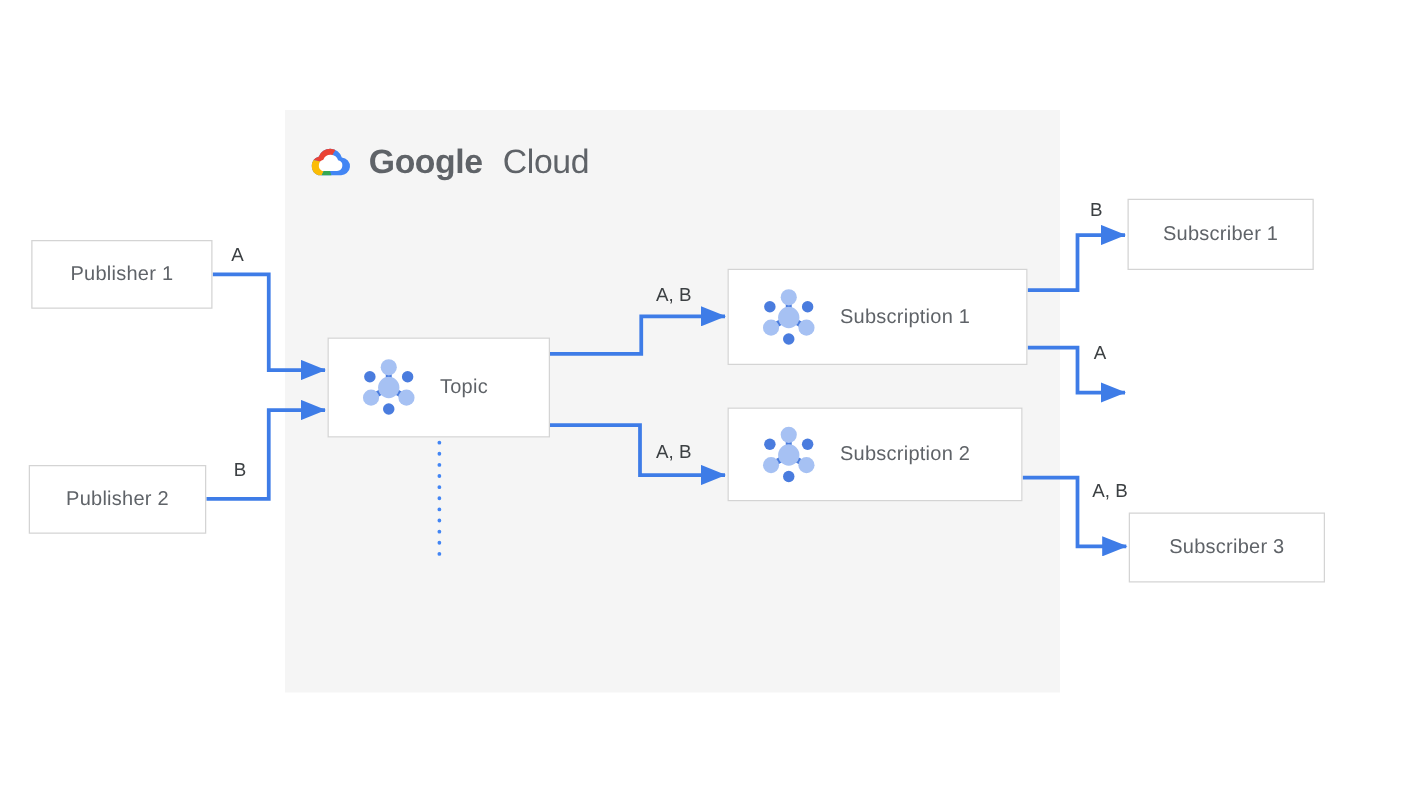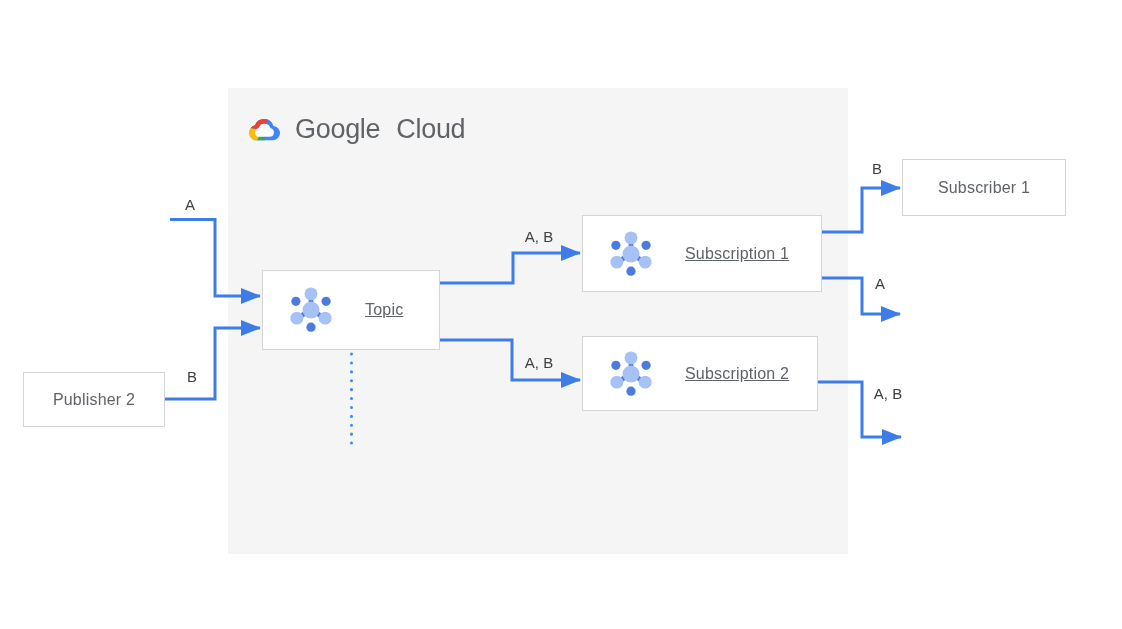--- a/index.html
+++ b/index.html
@@ -14,30 +14,30 @@
   .edges-layer { position:absolute; left:0; top:0; pointer-events:none; }
 
   .node {
     position:absolute; background:#ffffff; border:1px solid #d4d4d4;
     box-sizing:border-box; display:flex; align-items:center;
     color:#5f6368; font-size:16px; letter-spacing:.2px;
   }
   .node.centered { justify-content:center; }
   .node .pubsub-icon { flex:0 0 auto; }
   .node .node-label { white-space:nowrap; }
-  .icon-node { gap:29px;text-decoration:underline; }
+  .icon-node { gap:16px; }
 
   .edge-label {
     position:absolute; transform:translate(-50%,-50%);
     font-size:15px; color:#3c4043; white-space:nowrap;
   }
 
   .logo { position:absolute; left:244px; top:114px; display:flex; align-items:center; }
   .logo-text { margin-left:13px; font-size:27px; letter-spacing:-0.3px; color:#5f6368; white-space:nowrap; }
-  .logo-google { font-weight:400; }
+  .logo-google { font-weight:700; }
   .logo-cloud  { font-weight:400; margin-left:16px; }
 </style>
 </head>
 <body>
 
 <div class="canvas">
 
   <svg width="0" height="0" style="position:absolute" aria-hidden="true">
     <defs>
       <symbol id="pubsub" viewBox="0 0 48 48">
@@ -88,47 +88,53 @@
       <path d="M165,399 H215 V328 H260" marker-end="url(#arrow)"></path>
       <path d="M440,283 H513 V253 H580" marker-end="url(#arrow)"></path>
       <path d="M440,340 H512 V380 H580" marker-end="url(#arrow)"></path>
       <path d="M822,232 H862 V188 H900" marker-end="url(#arrow)"></path>
       <path d="M822,278 H862 V314 H900" marker-end="url(#arrow)"></path>
       <path d="M818,382 H862 V437 H901" marker-end="url(#arrow)"></path>
     </g>
     <path d="M351.5,354 V449" fill="none" stroke="#4285f4" stroke-width="3" stroke-linecap="round" stroke-dasharray="0.1 8.8"></path>
   </svg>
 
+  <div class="node centered" style="left:25px; top:192px; width:145px; height:55px;">
+    <span class="node-label">Publisher 1</span>
+  </div>
 
   <div class="node centered" style="left:23px; top:372px; width:142px; height:55px;">
     <span class="node-label">Publisher 2</span>
   </div>
 
-  <div class="node centered" style="left:902px; top:159px; width:164px; height:57px;text-align:center;">
+  <div class="node centered" style="left:902px; top:159px; width:149px; height:57px;text-align:center;">
     <span class="node-label">Subscriber 1</span>
   </div>
 
 
+  <div class="node centered" style="left:903px; top:410px; width:157px; height:56px;">
+    <span class="node-label">Subscriber 3</span>
+  </div>
 
   <div class="node icon-node" style="left:262px; top:270px; width:178px; height:80px; padding-left:23px;text-align:right;">
     <svg class="pubsub-icon" width="50" height="50">
         <use href="#pubsub"></use>
       </svg>
     <span class="node-label">Topic</span>
   </div>
 
 
   <div class="node icon-node" style="left:582px; top:215px; width:240px; height:77px; padding-left:23px;">
     <svg class="pubsub-icon" width="50" height="50">
         <use href="#pubsub"></use>
       </svg>
     <span class="node-label">Subscription 1</span>
   </div>
 
-  <div class="node icon-node" style="left:582px; top:336px; width:236px; height:75px; padding-left:23px;">
+  <div class="node icon-node" style="left:582px; top:326px; width:236px; height:75px; padding-left:23px;">
     <svg class="pubsub-icon" width="50" height="50">
         <use href="#pubsub"></use>
       </svg>
     <span class="node-label">Subscription 2</span>
   </div>
 
   <div class="edge-label" style="left:190px; top:204px;">A</div>
   <div class="edge-label" style="left:192px; top:376px;">B</div>
   <div class="edge-label" style="left:539px; top:236px;">A, B</div>
   <div class="edge-label" style="left:539px; top:362px;">A, B</div>

